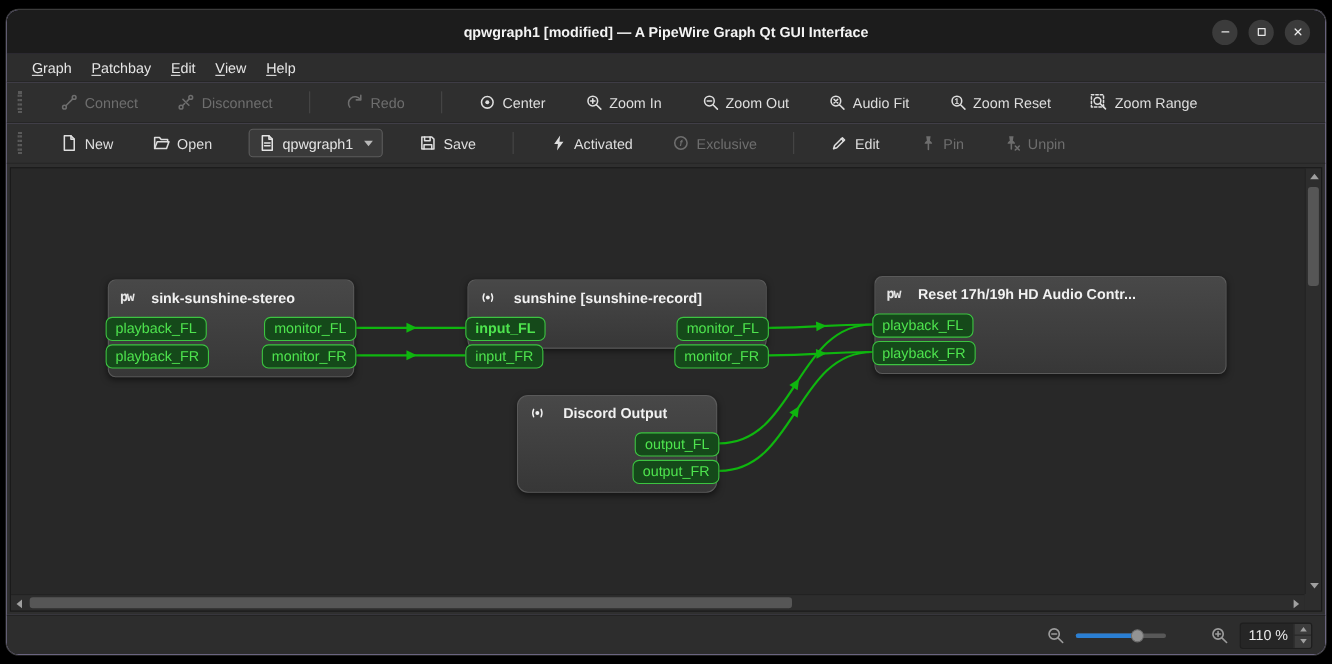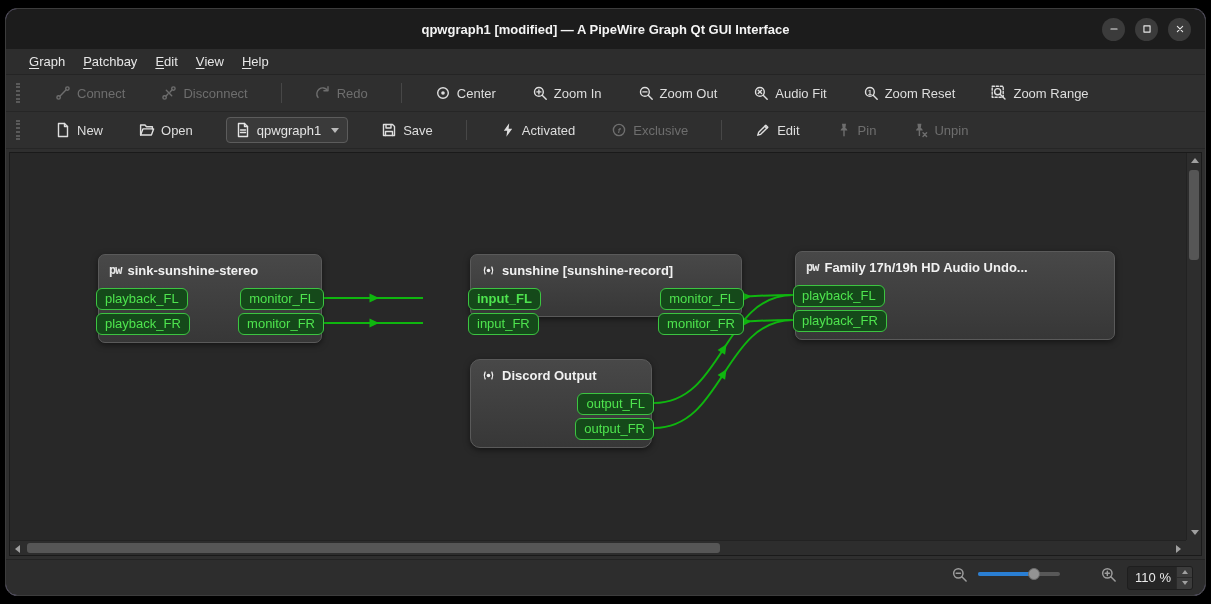--- a/index.html
+++ b/index.html
@@ -46,21 +46,21 @@
 
   
   .canvas-outer { flex:1; background:#2f2f2f; padding:3px; min-height:0; }
   .canvas-frame { width:100%; height:100%; border:1px solid #1a1a1a; background:#282828;
     position:relative; overflow:hidden; }
   .graph { position:absolute; left:0; top:0; right:15px; bottom:15px; overflow:hidden; }
   #edges { position:absolute; left:0; top:0; width:100%; height:100%; }
 
   .node { position:absolute; background:linear-gradient(#484848,#373737);
     border:1px solid #5a5a5a; border-radius:7px; box-shadow:0 2px 6px rgba(0,0,0,.5); }
-  .node-header { display:flex; align-items:center; gap:6px; height:30px; padding:0 10px;
+  .node-header { display:flex; align-items:center; gap:16px; height:30px; padding:0 10px;
     color:#f1f1f1; font-weight:bold; white-space:nowrap; overflow:hidden; }
   .pw-ico { font-family:"DejaVu Sans Mono",monospace; font-weight:bold; font-size:12px;
     color:#e6e6e6; letter-spacing:-1px; }
   .port { position:absolute; height:22px; line-height:20px; padding:0 8px; border-radius:6px;
     font-size:13px; white-space:nowrap; cursor:crosshair; }
 
   
   .vscroll { position:absolute; top:0; right:0; width:15px; bottom:15px; background:#2d2d2d;
     border-left:1px solid #222; }
   .hscroll { position:absolute; left:0; bottom:0; right:15px; height:15px; background:#2d2d2d;
@@ -71,21 +71,21 @@
   .tri-up { width:0;height:0;border-left:4px solid transparent;border-right:4px solid transparent;border-bottom:5px solid #a0a0a0; }
   .tri-down { width:0;height:0;border-left:4px solid transparent;border-right:4px solid transparent;border-top:5px solid #a0a0a0; }
   .tri-left { width:0;height:0;border-top:4px solid transparent;border-bottom:4px solid transparent;border-right:5px solid #a0a0a0; }
   .tri-right { width:0;height:0;border-top:4px solid transparent;border-bottom:4px solid transparent;border-left:5px solid #a0a0a0; }
   .v-thumb { position:absolute; left:2px; right:2px; top:17px; height:90px; background:#565656; border-radius:3px; cursor:pointer; }
   .h-thumb { position:absolute; top:2px; bottom:2px; left:17px; width:693px; background:#565656; border-radius:3px; cursor:pointer; }
 
   
   .statusbar { height:36px; flex:none; background:#2d2d2d; border-top:1px solid #232323;
     display:flex; align-items:center; padding:0 12px; }
-  .sb-right { margin-left:auto; display:flex; align-items:flex-start; gap:10px; }
+  .sb-right { margin-left:auto; display:flex; align-items:center; gap:10px; }
   .sb-zoom-icon { color:#9c9c9c; display:flex; cursor:pointer; }
   .slider { position:relative; width:82px; height:16px; cursor:pointer; }
   .slider-track { position:absolute; left:0; right:0; top:6px; height:4px; background:#585858; border-radius:2px; }
   .slider-fill { height:100%; border-radius:2px; }
   .slider-handle { position:absolute; top:2px; width:12px; height:12px; border-radius:50%;
     background:#939393; border:1px solid #6d6d6d; }
   .spinbox { display:flex; align-items:center; height:24px; background:#262626;
     border:1px solid #1e1e1e; border-radius:3px; overflow:hidden; cursor:text; }
   .spin-value { width:48px; text-align:right; color:#eaeaea; padding-right:5px; }
   .spin-arrows { display:flex; flex-direction:column; width:16px; height:100%; }
@@ -309,38 +309,38 @@
       <div class="node" style="left: 88px; top: 101px; width: 224px; height: 89px;">
             <div class="node-header">
               <span class="pw-ico">pw</span>
               <span>sink-sunshine-stereo</span>
             </div>
             <div class="port" style="top: 33px; left: -3px; background: rgb(21, 73, 26); border: 1px solid rgb(60, 196, 65); color: rgb(78, 228, 78);">playback_FL</div>
             <div class="port" style="top: 58px; left: -3px; background: rgb(21, 73, 26); border: 1px solid rgb(60, 196, 65); color: rgb(78, 228, 78);">playback_FR</div>
             <div class="port" style="top: 33px; right: -3px; background: rgb(21, 73, 26); border: 1px solid rgb(60, 196, 65); color: rgb(78, 228, 78);">monitor_FL</div>
             <div class="port" style="top: 58px; right: -3px; background: rgb(21, 73, 26); border: 1px solid rgb(60, 196, 65); color: rgb(78, 228, 78);">monitor_FR</div>
           </div>
-          <div class="node" style="left: 415px; top: 101px; width: 272px; height: 63px; margin-left: 45px;">
+          <div class="node" style="left: 415px; top: 101px; width: 272px; height: 63px;">
             <div class="node-header">
               <svg class="ico" width="15" height="15" viewBox="0 0 16 16">
                 <circle class="f" cx="8" cy="8" r="1.9"></circle>
                 <path d="M4.4 4.4 Q2.6 8 4.4 11.6"></path>
                 <path d="M11.6 4.4 Q13.4 8 11.6 11.6"></path>
               </svg>
               <span>sunshine [sunshine-record]</span>
             </div>
             <div class="port" style="top: 33px; left: -3px; background: rgb(21, 73, 26); border: 1px solid rgb(60, 196, 65); color: rgb(78, 228, 78); font-weight: bold;">input_FL</div>
             <div class="port" style="top: 58px; left: -3px; background: rgb(21, 73, 26); border: 1px solid rgb(60, 196, 65); color: rgb(78, 228, 78);">input_FR</div>
             <div class="port" style="top: 33px; right: -3px; background: rgb(21, 73, 26); border: 1px solid rgb(60, 196, 65); color: rgb(78, 228, 78);">monitor_FL</div>
             <div class="port" style="top: 58px; right: -3px; background: rgb(21, 73, 26); border: 1px solid rgb(60, 196, 65); color: rgb(78, 228, 78);">monitor_FR</div>
           </div>
           <div class="node" style="left: 785px; top: 98px; width: 320px; height: 89px;">
             <div class="node-header">
               <span class="pw-ico">pw</span>
-              <span>Family 17h/19h HD Audio Undo...</span>
+              <span>Reset 17h/19h HD Audio Contr...</span>
             </div>
             <div class="port" style="top: 33px; left: -3px; background: rgb(21, 73, 26); border: 1px solid rgb(60, 196, 65); color: rgb(78, 228, 78);">playback_FL</div>
             <div class="port" style="top: 58px; left: -3px; background: rgb(21, 73, 26); border: 1px solid rgb(60, 196, 65); color: rgb(78, 228, 78);">playback_FR</div>
           </div>
           <div class="node" style="left: 460px; top: 206px; width: 182px; height: 89px; border-radius: 10px;">
             <div class="node-header">
               <svg class="ico" width="15" height="15" viewBox="0 0 16 16">
                 <circle class="f" cx="8" cy="8" r="1.9"></circle>
                 <path d="M4.4 4.4 Q2.6 8 4.4 11.6"></path>
                 <path d="M11.6 4.4 Q13.4 8 11.6 11.6"></path>

